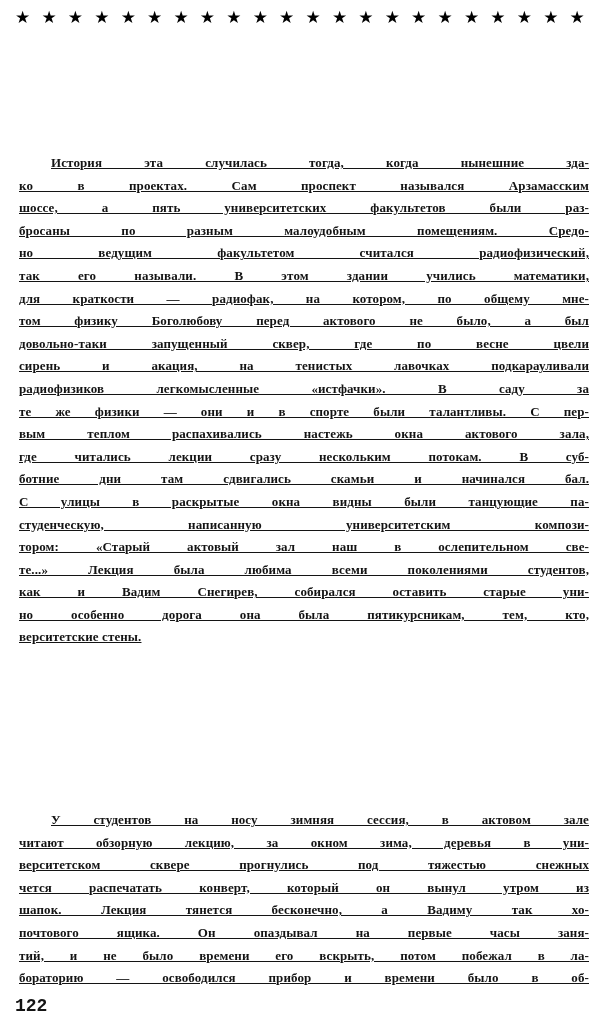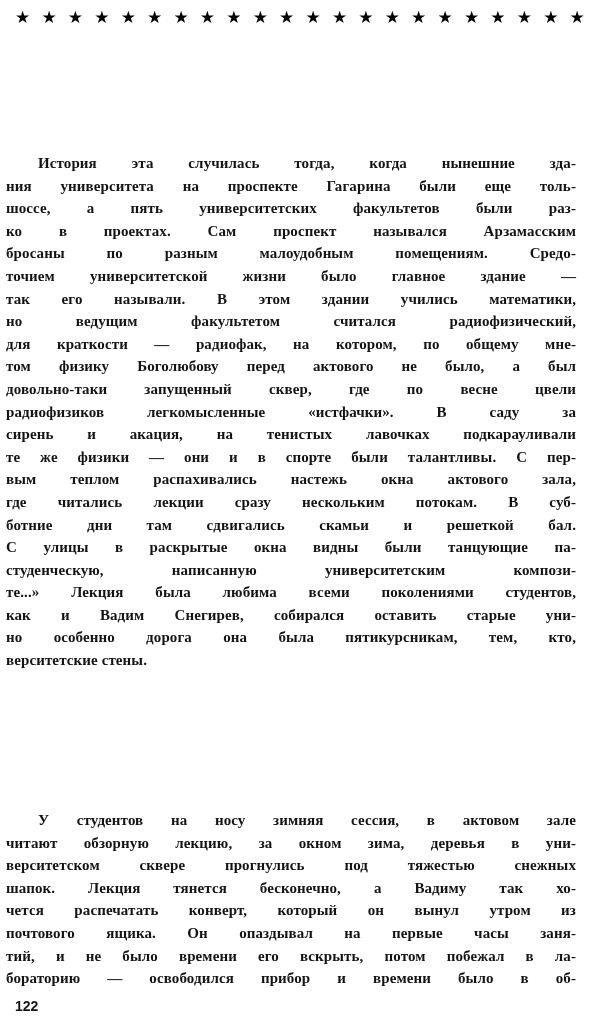--- a/index.html
+++ b/index.html
@@ -1,25 +1,25 @@
 <!DOCTYPE html>
 <html><head>
 <meta charset="utf-8">
 <style>
   html, body { margin:0; padding:0; background:#ffffff; }
   body { width:600px; height:1034px; position:relative; overflow:hidden; color:#141414; }
   .stars { position:absolute; top:7px; left:15px; width:570px; display:flex; justify-content:space-between; font-family:"DejaVu Sans", sans-serif; font-size:17px; line-height:20px; color:#000; }
   .stars span { display:block; }
-  .page-text { position:absolute; left:6px; width:570px; font-family:"Liberation Serif", serif; font-size:15px; line-height:22.6px; font-weight:bold; letter-spacing:0.1px; }
+  .page-text { position:absolute; left:19px; width:570px; font-family:"Liberation Serif", serif; font-size:13px; line-height:22.6px; font-weight:bold; letter-spacing:0.1px;text-decoration:underline; }
   .line { display:block; white-space:nowrap; text-align:justify; text-align-last:justify; height:22.6px; }
   .line.indent { padding-left:32px; }
   .line.last { text-align-last:left; }
   #para1 { top:152px; }
   #para2 { top:809px; }
-  .page-number { position:absolute; left:15px; top:996px; font-family:Liberation Sans, sans-serif; font-weight:bold; font-size:14px; line-height:20px; color:#141414; }
+  .page-number { position:absolute; left:15px; top:996px; font-family:Liberation Mono, monospace; font-weight:bold; font-size:18px; line-height:20px; color:#141414; }
 </style>
 </head>
 <body>
 
 <div class="stars" id="stars">
     <span>★</span>
     <span>★</span>
     <span>★</span>
     <span>★</span>
     <span>★</span>
@@ -37,47 +37,46 @@
     <span>★</span>
     <span>★</span>
     <span>★</span>
     <span>★</span>
     <span>★</span>
     <span>★</span>
   </div>
 
 <div class="page-text" id="para1">
     <span class="line indent">История эта случилась тогда, когда нынешние зда-</span>
-    <span class="line">ния университета на проспекте Гагарина были еще толь-</span>
+    <span class="line">ко в проектах. Сам проспект назывался Арзамасским</span>
     <span class="line">шоссе, а пять университетских факультетов были раз-</span>
-    <span class="line">ко в проектах. Сам проспект назывался Арзамасским</span>
     <span class="line">бросаны по разным малоудобным помещениям. Средо-</span>
-    <span class="line">точием университетской жизни было главное здание —</span>
+    <span class="line">но ведущим факультетом считался радиофизический,</span>
     <span class="line">так его называли. В этом здании учились математики,</span>
-    <span class="line">но ведущим факультетом считался радиофизический,</span>
     <span class="line">для краткости — радиофак, на котором, по общему мне-</span>
     <span class="line">том физику Боголюбову перед актового не было, а был</span>
     <span class="line">довольно-таки запущенный сквер, где по весне цвели</span>
+    <span class="line">сирень и акация, на тенистых лавочках подкарауливали</span>
     <span class="line">радиофизиков легкомысленные «истфачки». В саду за</span>
-    <span class="line">сирень и акация, на тенистых лавочках подкарауливали</span>
     <span class="line">те же физики — они и в спорте были талантливы. С пер-</span>
     <span class="line">вым теплом распахивались настежь окна актового зала,</span>
     <span class="line">где читались лекции сразу нескольким потокам. В суб-</span>
-    <span class="line">ботние дни там сдвигались скамьи и решеткой бал.</span>
+    <span class="line">ботние дни там сдвигались скамьи и начинался бал.</span>
     <span class="line">С улицы в раскрытые окна видны были танцующие па-</span>
     <span class="line">студенческую, написанную университетским компози-</span>
+    <span class="line">тором: «Старый актовый зал наш в ослепительном све-</span>
     <span class="line">те...» Лекция была любима всеми поколениями студентов,</span>
     <span class="line">как и Вадим Снегирев, собирался оставить старые уни-</span>
     <span class="line">но особенно дорога она была пятикурсникам, тем, кто,</span>
     <span class="line last">верситетские стены.</span>
   </div>
 <div class="page-text" id="para2">
     <span class="line indent">У студентов на носу зимняя сессия, в актовом зале</span>
     <span class="line">читают обзорную лекцию, за окном зима, деревья в уни-</span>
     <span class="line">верситетском сквере прогнулись под тяжестью снежных</span>
+    <span class="line">чется распечатать конверт, который он вынул утром из</span>
     <span class="line">шапок. Лекция тянется бесконечно, а Вадиму так хо-</span>
-    <span class="line">чется распечатать конверт, который он вынул утром из</span>
     <span class="line">почтового ящика. Он опаздывал на первые часы заня-</span>
     <span class="line">тий, и не было времени его вскрыть, потом побежал в ла-</span>
     <span class="line">бораторию — освободился прибор и времени было в об-</span>
   </div>
 
 <div class="page-number">122</div>
 
 </body></html>

